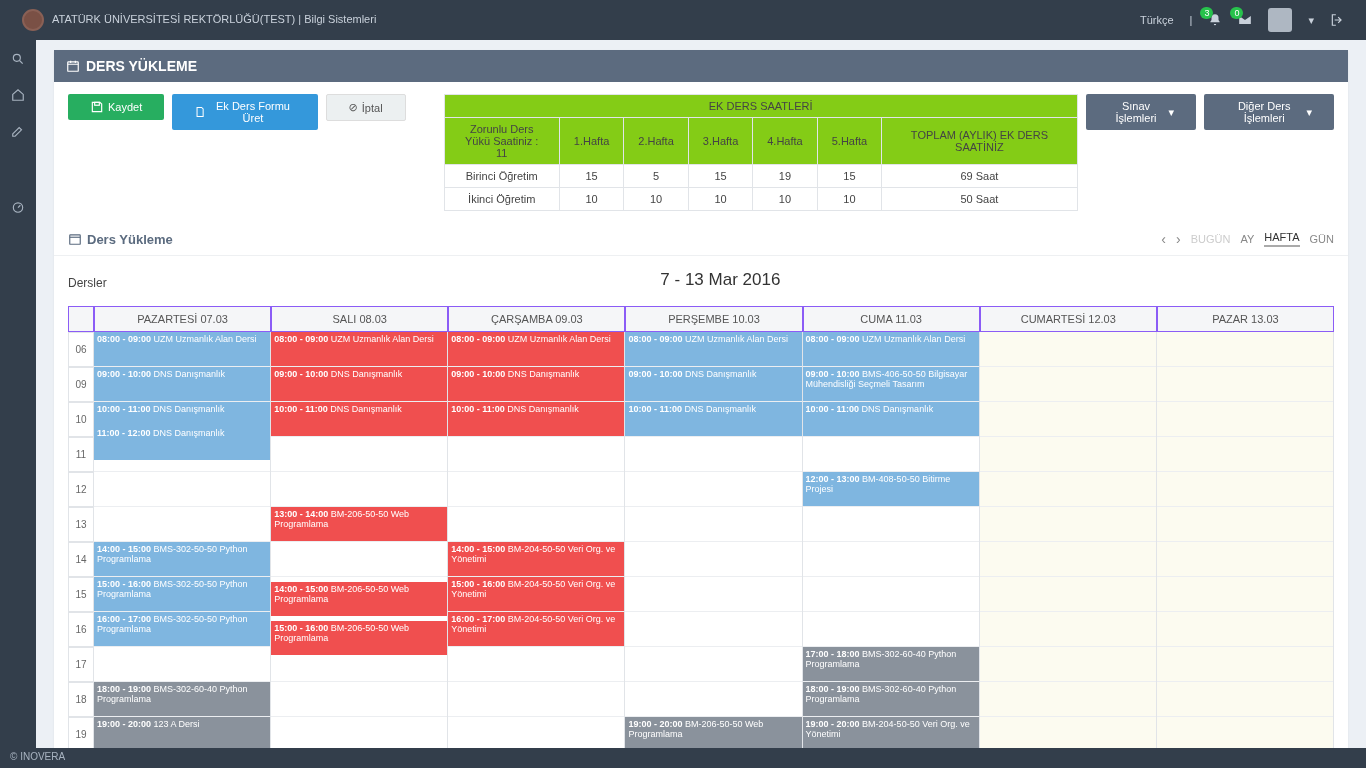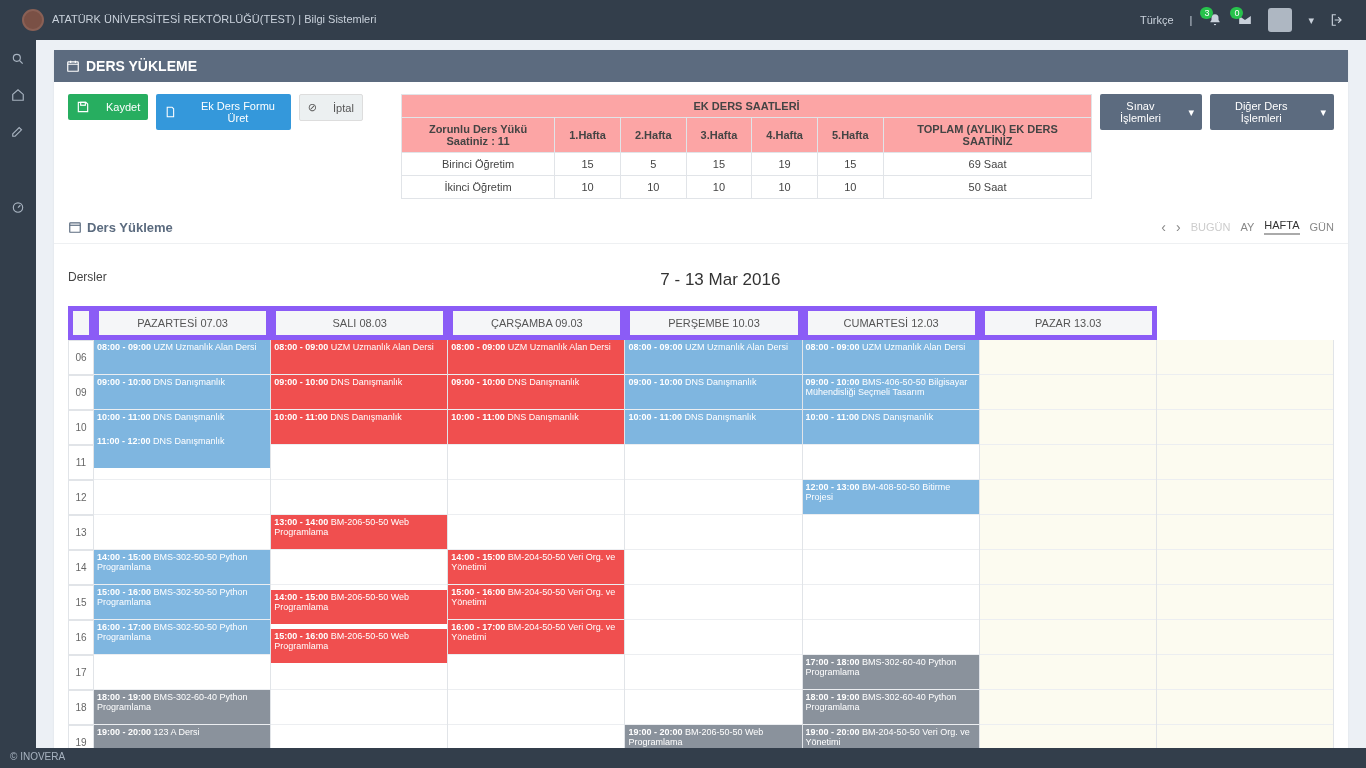--- a/index.html
+++ b/index.html
@@ -10,39 +10,39 @@
 .rightbar{display:flex;align-items:center;gap:16px}
 .pill{position:relative;display:inline-flex}
 .badge{background:#27c24c;color:#fff;border-radius:8px;font-size:9px;padding:1px 4px;position:absolute;top:-6px;left:-8px}
 .avatar{width:24px;height:24px;background:#aeb7c2;border-radius:3px}
 .leftnav{position:fixed;top:40px;left:0;width:36px;bottom:20px;background:#333e4b;display:flex;flex-direction:column;align-items:center;padding-top:12px;gap:22px}
 .leftnav .item{color:#a8b3c0;cursor:pointer}
 .content{position:fixed;top:40px;left:36px;right:0;bottom:20px;overflow:auto;padding:10px 18px}
 .panel{background:#fff;border-radius:2px;box-shadow:0 1px 2px rgba(0,0,0,.08)}
 .panel-h{background:#5c6b7f;color:#fff;padding:8px 12px;font-size:14px;font-weight:bold;display:flex;align-items:center;gap:6px}
 .toolbar{display:flex;align-items:flex-start;padding:12px 14px;gap:8px}
-.btn{border:none;padding:6px 8px;font-size:11px;border-radius:2px;cursor:pointer;color:#fff;display:inline-flex;align-items:center;gap:16px}
+.btn{border:none;padding:6px 22px;font-size:11px;border-radius:2px;cursor:pointer;color:#fff;display:inline-flex;align-items:center;gap:4px}
 .btn-green{background:#27ae60}
 .btn-blue{background:#3498db}
 .btn-gray{background:#ecf0f1;color:#555;border:1px solid #ddd}
 .btn-steel{background:#5c6b7f}
 .toolbar-right{margin-left:auto;display:flex;gap:8px}
 .ek-table{border-collapse:collapse;margin-left:30px}
 .ek-table th,.ek-table td{border:1px solid #e1e4e8;padding:5px 14px;text-align:center;font-size:11px;color:#444}
-.ek-table .hd{background:#fca5a5;font-weight:bold}
+.ek-table .hd{background:#84cc16;font-weight:normal}
 .subhead{display:flex;align-items:center;padding:8px 14px;border-bottom:1px solid #eef0f2}
 .subhead .ttl{color:#5b6b7f;font-size:13px;font-weight:bold;display:flex;align-items:center;gap:5px;flex:1}
 .nav-controls{display:flex;align-items:center;gap:10px;color:#888;font-size:11px}
 .nav-controls span{cursor:pointer}
 .nav-controls .active{color:#333;border-bottom:2px solid #aaa;padding-bottom:2px}
 .body-area{padding:10px 14px 20px}
 .dersler{font-size:12px;color:#444;margin-bottom:6px;display:flex;align-items:center}
-.range{flex:1;text-align:center;font-size:17px;color:#333;margin:16px 0 10px}
+.range{flex:1;text-align:center;font-size:17px;color:#333;margin:4px 0 10px}
 .cal{display:grid;grid-template-columns:26px repeat(7,1fr);font-size:10px}
-.cal .dh{background:#f5f6f8;border:5px solid #8b5cf6;text-align:center;padding:6px 2px;color:#555;font-size:11px}
+.cal .dh{background:#f5f6f8;border:1px solid #8b5cf6;text-align:center;padding:6px 2px;color:#555;font-size:11px}
 .hourcol{background:#fff}
 .hourcell{height:35px;border:1px solid #e1e4e8;display:flex;align-items:center;justify-content:center;color:#666;font-size:10px}
 .daycol{border-right:1px solid #e1e4e8;position:relative;background:#fff}
 .daycol.weekend{background:#fcfbf0}
 .daycol .slot{height:35px;border-bottom:1px solid #eceef1}
 .ev{position:absolute;left:0;right:0;padding:2px 3px;color:#fff;font-size:9px;line-height:1.15;overflow:hidden}
 .ev .t{font-weight:bold}
 .c-blue{background:#7fb6e0}
 .c-red{background:#f04f4f}
 .c-gray{background:#8a929c}
@@ -188,20 +188,21 @@
       <div class="dersler">
         <span>Dersler</span>
         <span class="range">7 - 13 Mar 2016</span>
       </div>
       <div class="cal" id="cal">
           <div class="dh"></div>
           <div class="dh">PAZARTESİ 07.03</div>
           <div class="dh">SALI 08.03</div>
           <div class="dh">ÇARŞAMBA 09.03</div>
           <div class="dh">PERŞEMBE 10.03</div>
+          <div class="dh">CUMA 11.03</div>
           <div class="dh">CUMARTESİ 12.03</div>
           <div class="dh">PAZAR 13.03</div>
           <div class="hourcol" style="grid-area: 2 / 1;">
             <div class="hourcell">06</div>
             <div class="hourcell">09</div>
             <div class="hourcell">10</div>
             <div class="hourcell">11</div>
             <div class="hourcell">12</div>
             <div class="hourcell">13</div>
             <div class="hourcell">14</div>

